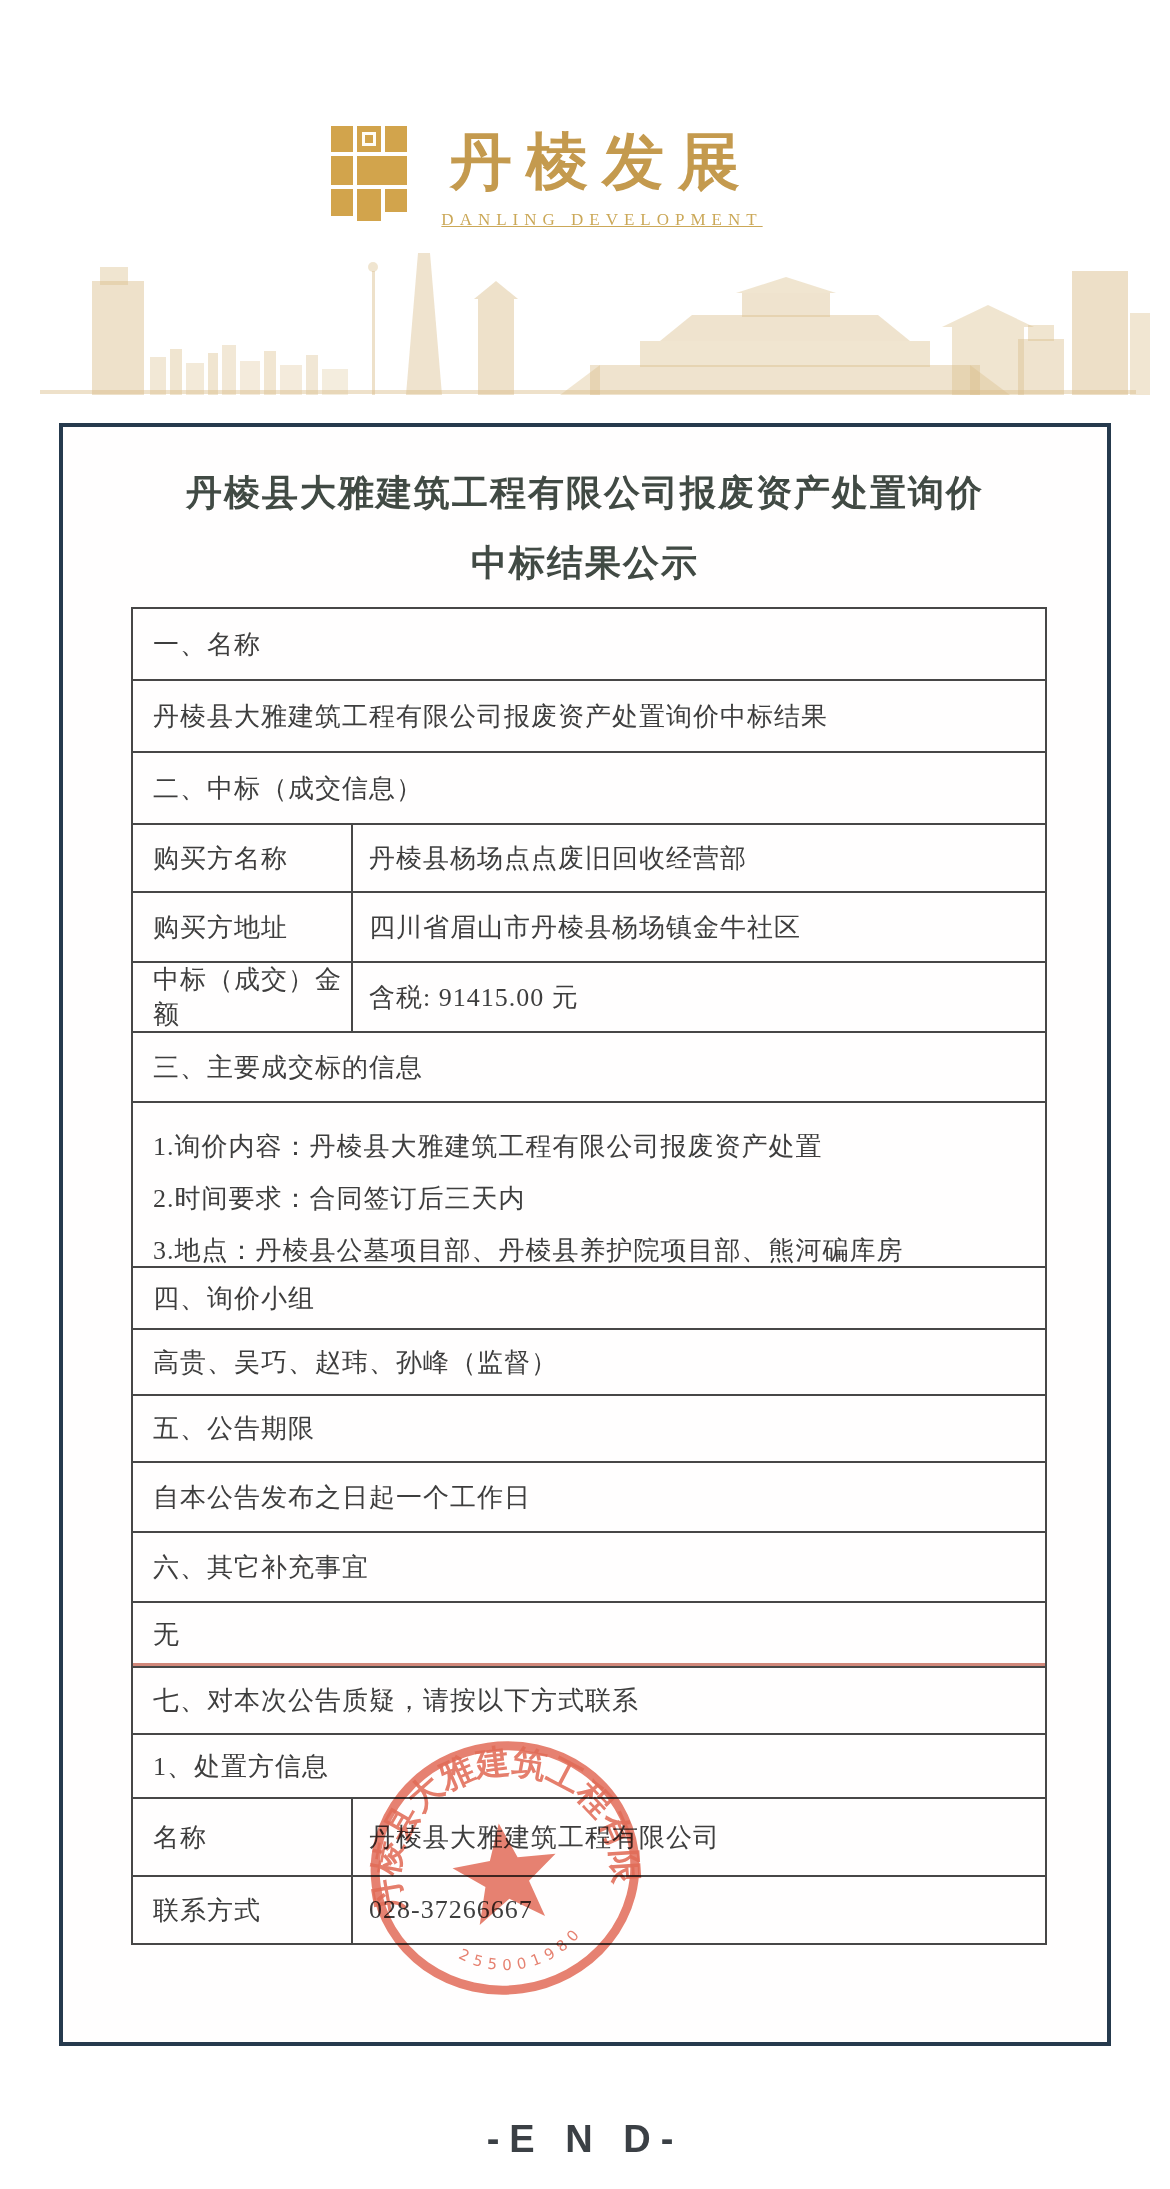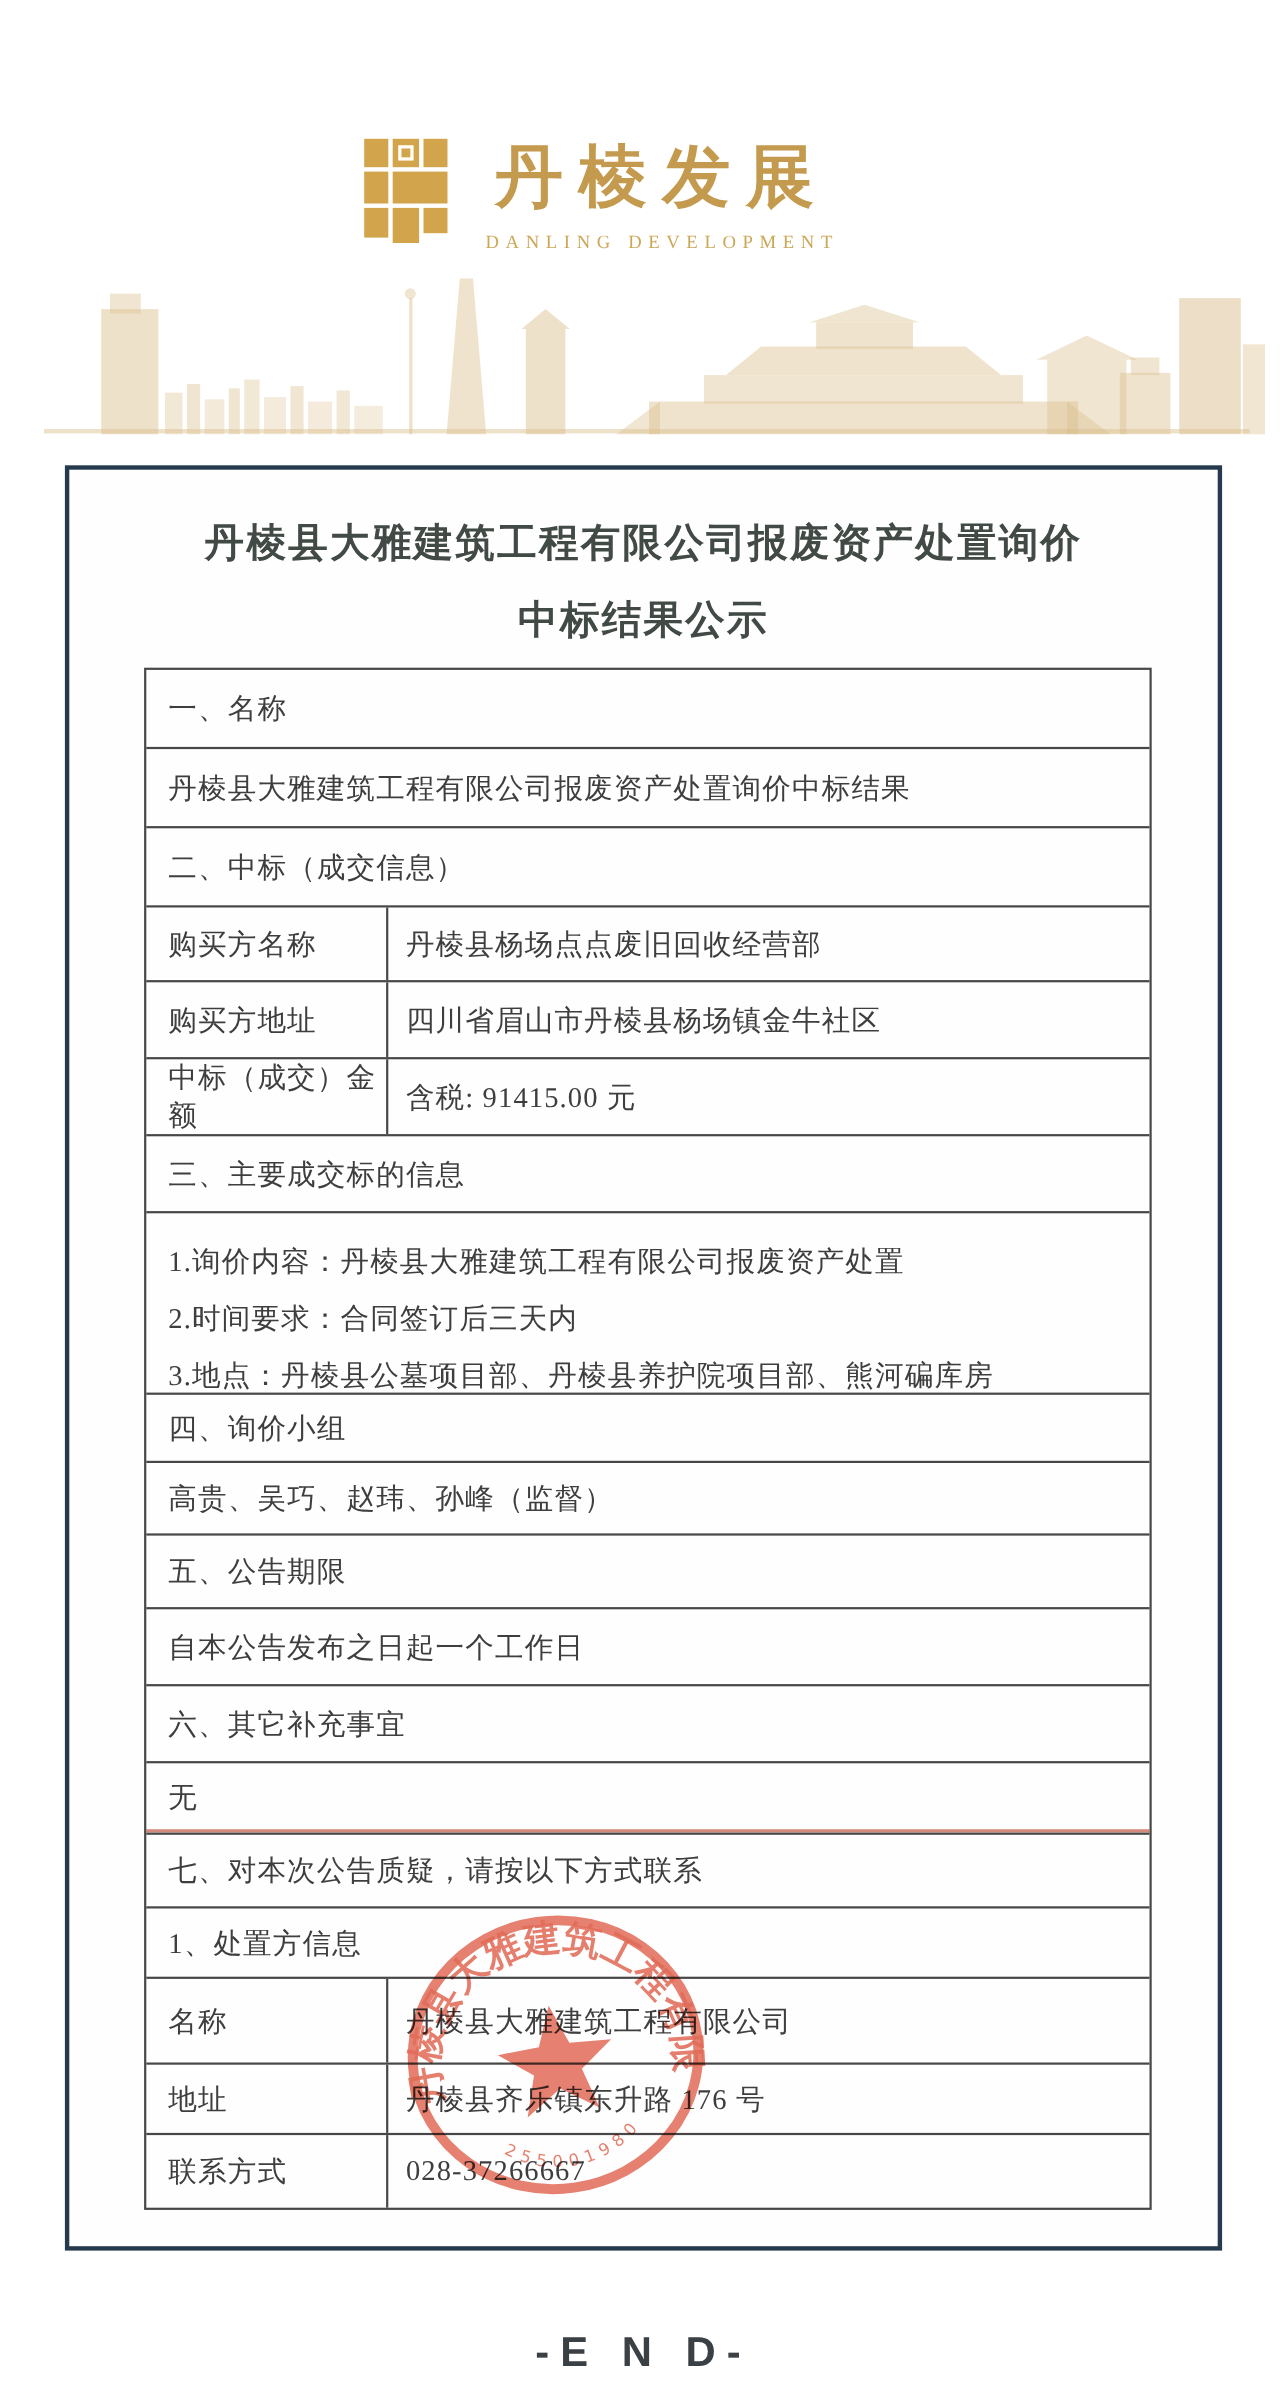--- a/index.html
+++ b/index.html
@@ -18,21 +18,21 @@
     transform:translateX(-38px);
   }
   .brand-icon { width:76px; height:95px; margin-top:8px; }
   .brand-text { display:flex; flex-direction:column; align-items:center; }
   .brand-cn {
     font-size:62px; font-weight:700; letter-spacing:14px;
     color:#c49a4e; line-height:1.45; white-space:nowrap;
   }
   .brand-en {
     font-size:17px; letter-spacing:6px; color:#cba858;
-    margin-top:2px; white-space:nowrap;
+    margin-top:2px; white-space:nowrap;text-decoration:underline;
   }
 
   .skyline { position:absolute; left:0; top:253px; width:1170px; height:142px; }
 
   
   .doc {
     position:absolute; left:59px; top:423px; width:1052px; height:1623px;
     border:4px solid #263a4d; background:#fffefe;
   }
   .doc-title {
@@ -195,24 +195,20 @@
       <div class="row h67">
         <div class="cell full">七、对本次公告质疑，请按以下方式联系</div>
       </div>
       <div class="row h64">
         <div class="cell full">1、处置方信息</div>
       </div>
       <div class="row h74">
         <div class="cell label">名称</div>
         <div class="cell value">丹棱县大雅建筑工程有限公司</div>
       </div>
-      <div class="row h64">
-        <div class="cell label">地址</div>
-        <div class="cell value">丹棱县齐乐镇东升路 176 号</div>
-      </div>
       <div class="row h68">
         <div class="cell label">联系方式</div>
         <div class="cell value">028-37266667</div>
       </div>
     </div>
 
     <svg class="seal" viewBox="0 0 276 262">
       <g transform="rotate(-8 138 131)">
         <ellipse cx="138" cy="131" rx="130" ry="122" fill="none" stroke="#dd5740" stroke-width="9" stroke-opacity="0.85"></ellipse>
         <path d="M138,86 L152,122 L190,124 L160,147 L171,184 L138,162 L105,184 L116,147 L86,124 L124,122 Z" fill="#dd5740" fill-opacity="0.85"></path>

